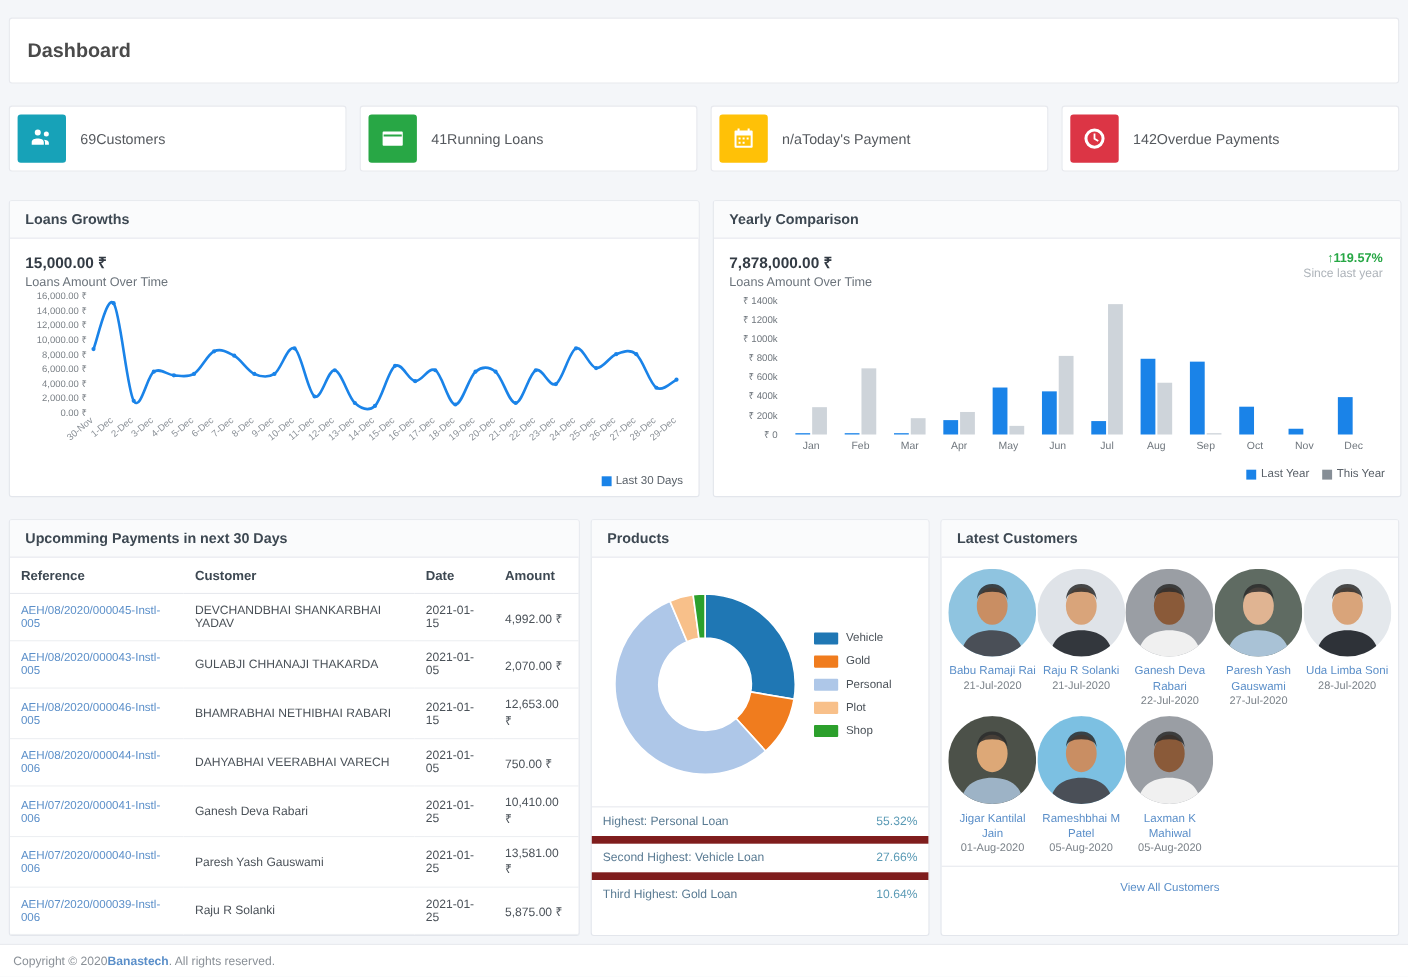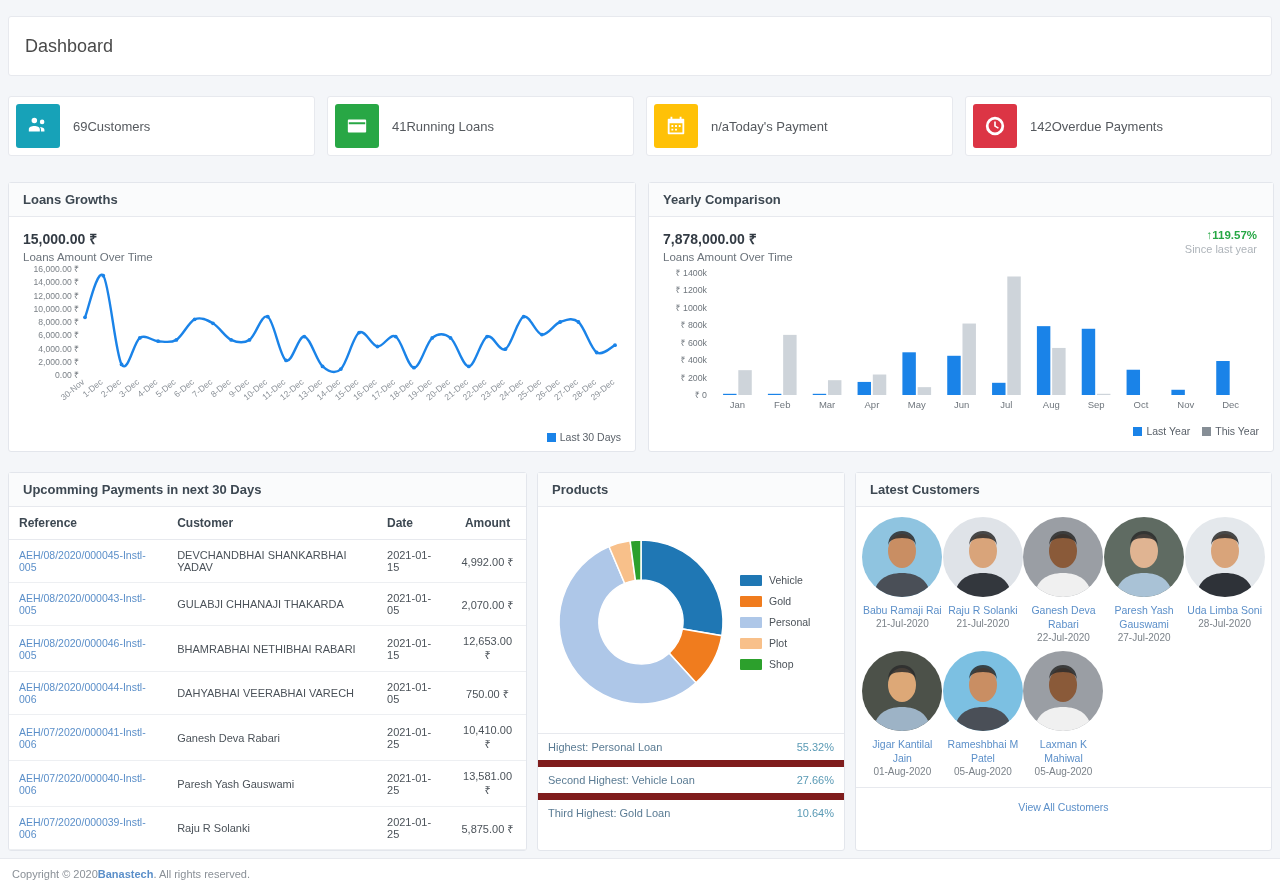--- a/index.html
+++ b/index.html
@@ -18,21 +18,21 @@
     border-radius: 3px;
   }
 
   
   .page-header {
     position: absolute; left: 8px; top: 16px;
     width: 1264px; height: 60px;
     background: #fff; border: 1px solid #e7e9ee; border-radius: 3px;
     display: flex; align-items: center;
   }
-  .page-title { font-size: 18px; color: #4a4a4a; padding-left: 16px; font-weight: 400; }
+  .page-title { font-size: 18px; color: #4a4a4a; padding-left: 16px; font-weight: 700; }
 
   
   .stats { position: absolute; left: 8px; top: 96px; width: 1264px; display: flex; gap: 1px; }
   .stat-card {
     width: 307px; height: 60px; background: #fff;
     border: 1px solid #e7e9ee; border-radius: 3px;
     display: flex; align-items: center; margin-right: 11px;
   }
   .stat-card:last-child { margin-right: 0; }
   .stat-icon {
@@ -84,21 +84,21 @@
   table.pay { width: 100%; border-collapse: collapse; }
   table.pay th {
     font-size: 12px; color: #3d4852; font-weight: bold;
     text-align: left; padding: 9px 10px; border-bottom: 1px solid #e7e9ee;
   }
   table.pay td {
     font-size: 11px; color: #4b5259; padding: 9px 10px;
     border-bottom: 1px solid #edeff2;
   }
   table.pay td.ref a { color: #5b8fc9; text-decoration: none; font-size: 10.5px; }
-  table.pay th.num, table.pay td.num { text-align: center; }
+  table.pay th.num, table.pay td.num { text-align: left; }
 
   .donut-area { display: flex; align-items: center; padding: 14px 8px 10px 8px; height: 226px; }
   .donut-legend { display: flex; flex-direction: column; gap: 9px; margin-left: 4px; }
   .dl-item { display: flex; align-items: center; font-size: 10.5px; color: #4b5259; }
   .dl-sw { width: 22px; height: 11px; margin-right: 7px; border-radius: 1px; }
 
   .prod-stats { border-top: 1px solid #e7e9ee; }
   .prod-stat {
     display: flex; justify-content: space-between;
     padding: 7px 10px; border-bottom: 7px solid #7f1d1d;

